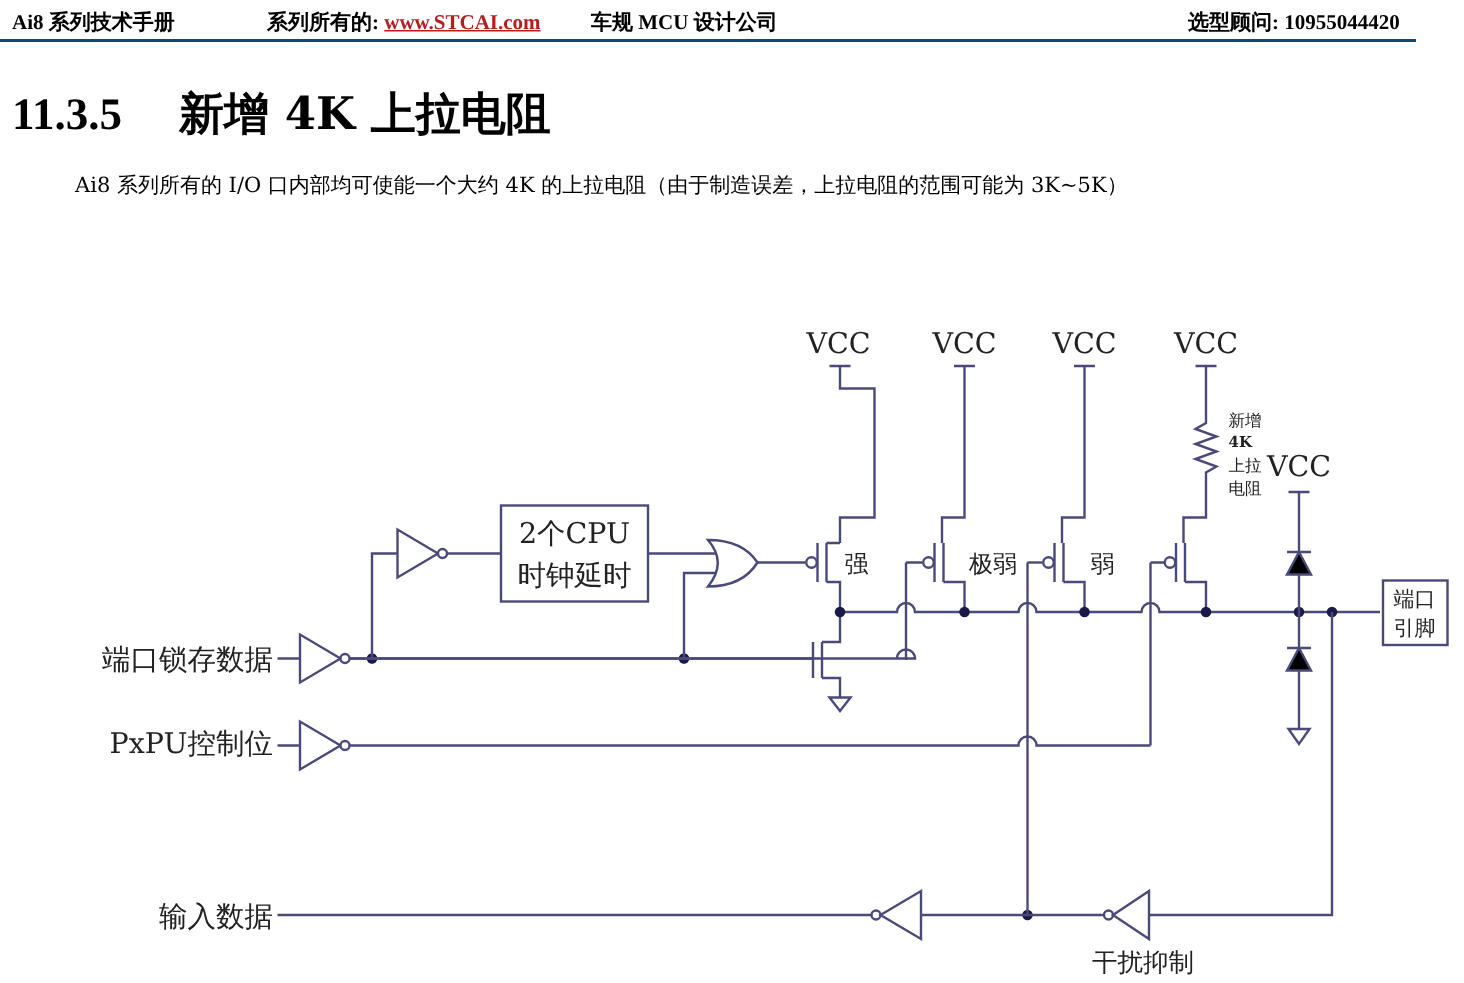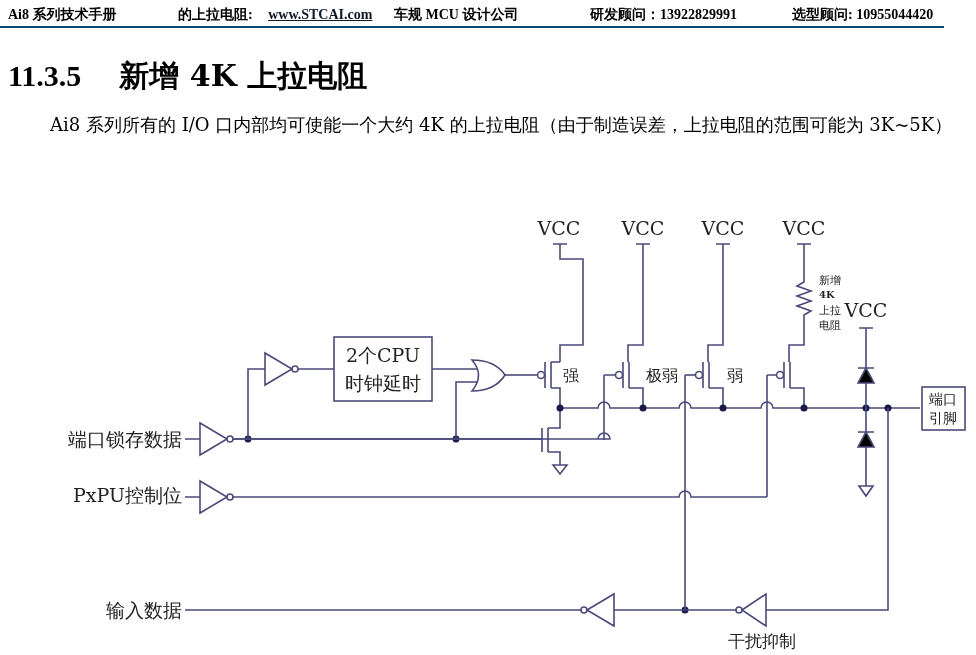--- a/index.html
+++ b/index.html
@@ -1,33 +1,32 @@
 <!DOCTYPE html>
 <html><head>
 <meta charset="utf-8">
 <style>
   html, body { margin:0; padding:0; background:#fff; }
   body { width:976px; height:655px; position:relative; overflow:hidden; font-family:"DejaVu Serif","Liberation Serif",serif; color:#000; }
   .hdr { position:absolute; left:0; top:0; width:944px; height:26px; border-bottom:2px solid #0c4a6e; font-family:"Liberation Serif","DejaVu Serif",serif; font-weight:bold; font-size:14px; }
   .hdr span { position:absolute; top:6px; white-space:nowrap; }
-  .hdr a { color:#0f172a; text-decoration:underline;margin-left:12px; }
+  .hdr a { color:#b91c1c; text-decoration:underline; }
   .title { position:absolute; left:8px; top:56px; font-size:30px; font-weight:bold; white-space:nowrap; font-family:"DejaVu Serif",serif; }
   .title .num { margin-right:38px; font-family:"Liberation Serif",serif; }
-  .para { position:absolute; left:8px; top:108px; width:950px; font-size:18px; line-height:33px; font-family:"DejaVu Serif",serif; text-indent:42px; }
+  .para { position:absolute; left:8px; top:108px; width:950px; font-size:14px; line-height:33px; font-family:"DejaVu Serif",serif; text-indent:42px; }
   svg { position:absolute; left:0; top:0; }
   svg text { font-family:"DejaVu Serif","Liberation Serif",serif; fill:#222; }
 </style>
 </head>
 <body>
 
 <div class="hdr">
   <span style="left:8px">Ai8 系列技术手册</span>
-  <span style="left:178px"><span style="position:static">的上拉电阻:</span> <a>www.STCAI.com</a></span>
+  <span style="left:178px"><span style="position:static">系列所有的:</span> <a>www.STCAI.com</a></span>
   <span style="left:394px">车规 MCU 设计公司</span>
-  <span style="left:590px">研发顾问：13922829991</span>
   <span style="left:792px">选型顾问: 10955044420</span>
 </div>
 
 <div class="title">
   <span class="num">11.3.5</span><span>新增 4K 上拉电阻</span>
 </div>
 
 <div class="para">Ai8 系列所有的 I/O 口内部均可使能一个大约 4K 的上拉电阻（由于制造误差，上拉电阻的范围可能为 3K~5K）</div>
 
 <svg width="976" height="655" stroke="#4a4a7a" stroke-width="1.6" fill="none">

